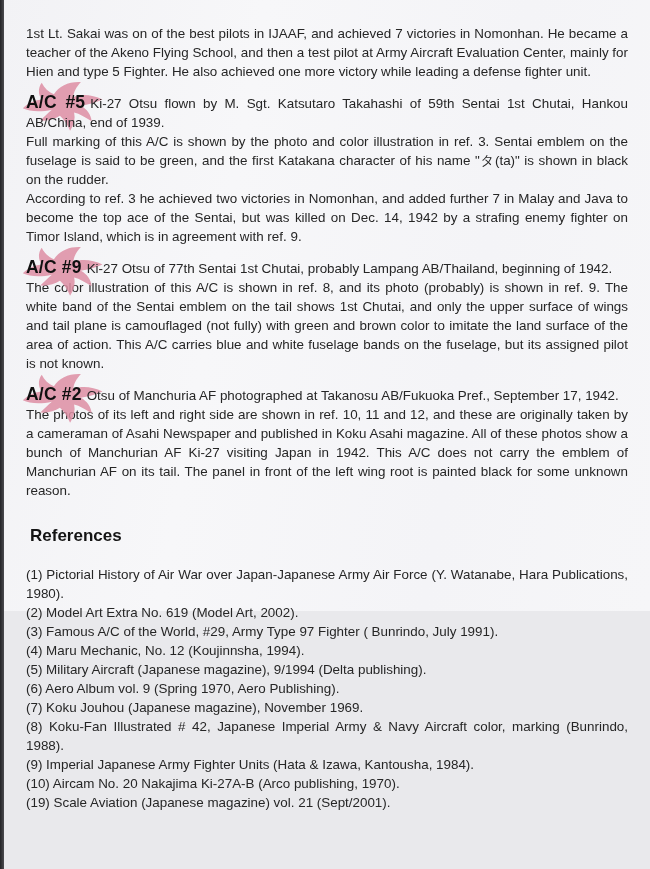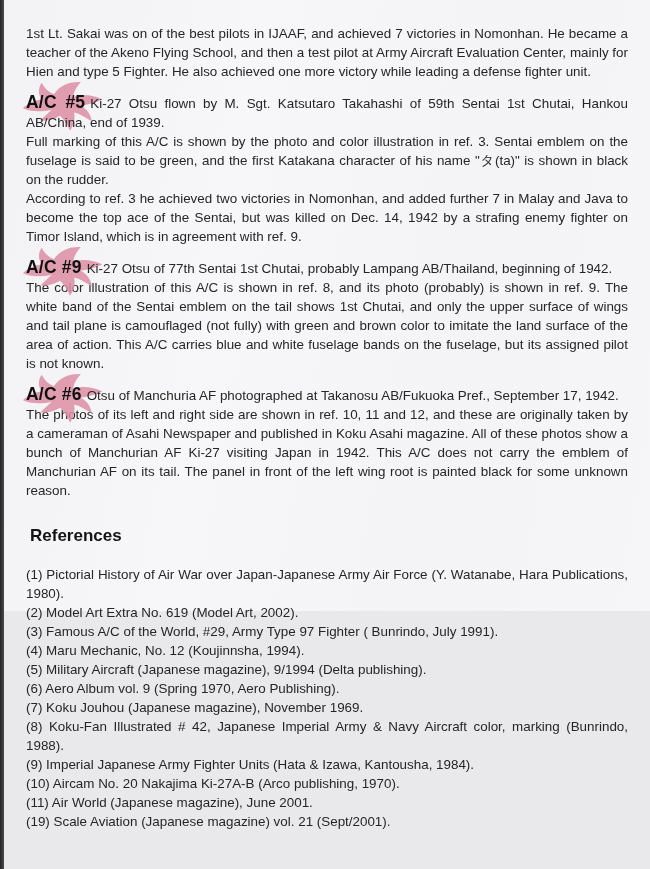--- a/index.html
+++ b/index.html
@@ -90,33 +90,32 @@
   </div>
   <p class="body-text">The color illustration of this A/C is shown in ref. 8, and its photo (probably) is shown in ref. 9. The white band of the Sentai emblem on the tail shows 1st Chutai, and only the upper surface of wings and tail plane is camouflaged (not fully) with green and brown color to imitate the land surface of the area of action. This A/C carries blue and white fuselage bands on the fuselage, but its assigned pilot is not known.</p>
 
   <div class="sec-head body-text">
     <span class="stamp">
       <svg viewBox="0 0 130 80" xmlns="http://www.w3.org/2000/svg">
         <path fill="#de8fa4" d="M4 42 C10 36 20 30 32 29 C27 22 26 12 32 4 C36 12 42 18 50 21 C58 9 72 2 90 3 C83 11 79 18 79 25 C92 20 108 22 122 29 C111 34 100 37 90 38 C99 43 105 51 106 61 C97 55 88 50 80 48 C82 57 80 66 74 75 C70 66 65 58 59 53 C51 58 41 61 30 60 C36 54 42 48 47 44 C31 48 14 47 4 42 Z"></path>
       </svg>
     </span>
     <span class="heading-line">
-      <span class="ac-title">A/C #6</span><span>Otsu of Manchuria AF photographed at Takanosu AB/Fukuoka Pref., September 17, 1942.</span>
+      <span class="ac-title">A/C #2</span><span>Otsu of Manchuria AF photographed at Takanosu AB/Fukuoka Pref., September 17, 1942.</span>
     </span>
   </div>
   <p class="body-text">The photos of its left and right side are shown in ref. 10, 11 and 12, and these are originally taken by a cameraman of Asahi Newspaper and published in Koku Asahi magazine. All of these photos show a bunch of Manchurian AF Ki-27 visiting Japan in 1942. This A/C does not carry the emblem of Manchurian AF on its tail. The panel in front of the left wing root is painted black for some unknown reason.</p>
 
   <div class="refs-title">References</div>
   <div class="refs body-text">
     <p>(1) Pictorial History of Air War over Japan-Japanese Army Air Force (Y. Watanabe, Hara Publications, 1980).</p>
     <p>(2) Model Art Extra No. 619 (Model Art, 2002).</p>
     <p>(3) Famous A/C of the World, #29, Army Type 97 Fighter ( Bunrindo, July 1991).</p>
     <p>(4) Maru Mechanic, No. 12 (Koujinnsha, 1994).</p>
     <p>(5) Military Aircraft (Japanese magazine), 9/1994 (Delta publishing).</p>
     <p>(6) Aero Album vol. 9 (Spring 1970, Aero Publishing).</p>
     <p>(7) Koku Jouhou (Japanese magazine), November 1969.</p>
     <p>(8) Koku-Fan Illustrated # 42, Japanese Imperial Army &amp; Navy Aircraft color, marking (Bunrindo, 1988).</p>
     <p>(9) Imperial Japanese Army Fighter Units (Hata &amp; Izawa, Kantousha, 1984).</p>
     <p>(10) Aircam No. 20  Nakajima Ki-27A-B (Arco publishing, 1970).</p>
-    <p>(11) Air World (Japanese magazine), June 2001.</p>
     <p>(19) Scale Aviation (Japanese magazine) vol. 21 (Sept/2001).</p>
   </div>
 </div>
 
 </body></html>

